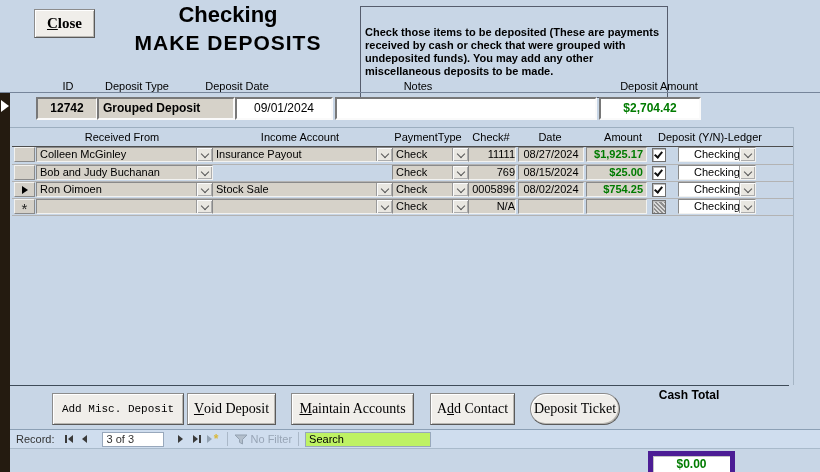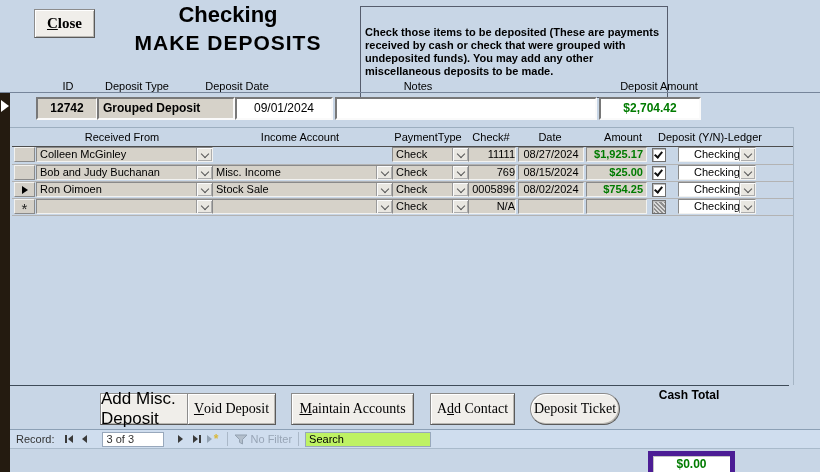--- a/index.html
+++ b/index.html
@@ -66,21 +66,21 @@
     border-right:2px solid #101010;border-bottom:2px solid #101010;transform:rotate(40deg);}
   .cbox.hatched{background:repeating-linear-gradient(45deg,#8f8f8f 0 1.5px,#d9d9d9 1.5px 3px);}
   .tri-right{width:0;height:0;border-top:4px solid transparent;border-bottom:4px solid transparent;
     border-left:6px solid #000;}
   .star{font-size:15px;line-height:10px;color:#222;margin-top:5px;}
   .rowline{position:absolute;left:12px;width:781px;height:1px;background:#b3b3b3;}
 
   
   #divider{position:absolute;left:10px;top:385px;width:779px;height:1px;background:#3f4c59;}
   .fbtn{position:absolute;top:393px;height:30px;font-family:"Liberation Serif","DejaVu Serif",serif;font-size:14px;}
-  #b-misc{left:52px;width:130px;font-family:Liberation Sans, sans-serif;font-size:17px;margin-left:48px;}
+  #b-misc{left:52px;width:130px;font-family:Liberation Mono, monospace;font-size:11px;}
   #b-void{left:187px;width:87px;}
   #b-maint{left:291px;width:121px;}
   #b-contact{left:430px;width:83px;}
   #b-ticket{left:530px;width:88px;border-radius:16px;}
   #cash-label{position:absolute;left:645px;top:388px;width:88px;text-align:center;
     font-size:12px;font-weight:bold;color:#000;}
   #cash-box{position:absolute;left:648px;top:403px;width:77px;height:16px;background:#fff;
     border:5px solid #4c1d95;box-shadow:inset 1px 1px 0 #c4c4c4;
     text-align:center;font-size:12px;line-height:16px;font-weight:bold;color:#007b00;margin-top:48px;}
 
@@ -140,20 +140,26 @@
   <div id="head-line"></div>
 
   <div class="srow" style="top:147px;">
     <div class="cell sel"></div>
     <div class="cell c-recv">
       <span>Colleen McGinley</span>
       <span class="ddbtn">
           <span class="chev"></span>
         </span>
     </div>
+    <div class="cell c-inc">
+      <span>Insurance Payout</span>
+      <span class="ddbtn">
+          <span class="chev"></span>
+        </span>
+    </div>
     <div class="cell c-pay">
       <span>Check</span>
       <span class="ddbtn">
           <span class="chev"></span>
         </span>
     </div>
     <div class="cell c-chk">11111</div>
     <div class="cell c-date">08/27/2024</div>
     <div class="cell c-amt">$1,925.17</div>
     <div class="cbox checked"></div>
@@ -163,26 +169,20 @@
           <span class="chev"></span>
         </span>
     </div>
   </div>
   <div class="rowline" style="top:164px;"></div>
 
   <div class="srow" style="top:165px;">
     <div class="cell sel"></div>
     <div class="cell c-recv">
       <span>Bob and Judy Buchanan</span>
-      <span class="ddbtn">
-          <span class="chev"></span>
-        </span>
-    </div>
-    <div class="cell c-inc">
-      <span>Misc. Income</span>
       <span class="ddbtn">
           <span class="chev"></span>
         </span>
     </div>
     <div class="cell c-pay">
       <span>Check</span>
       <span class="ddbtn">
           <span class="chev"></span>
         </span>
     </div>

